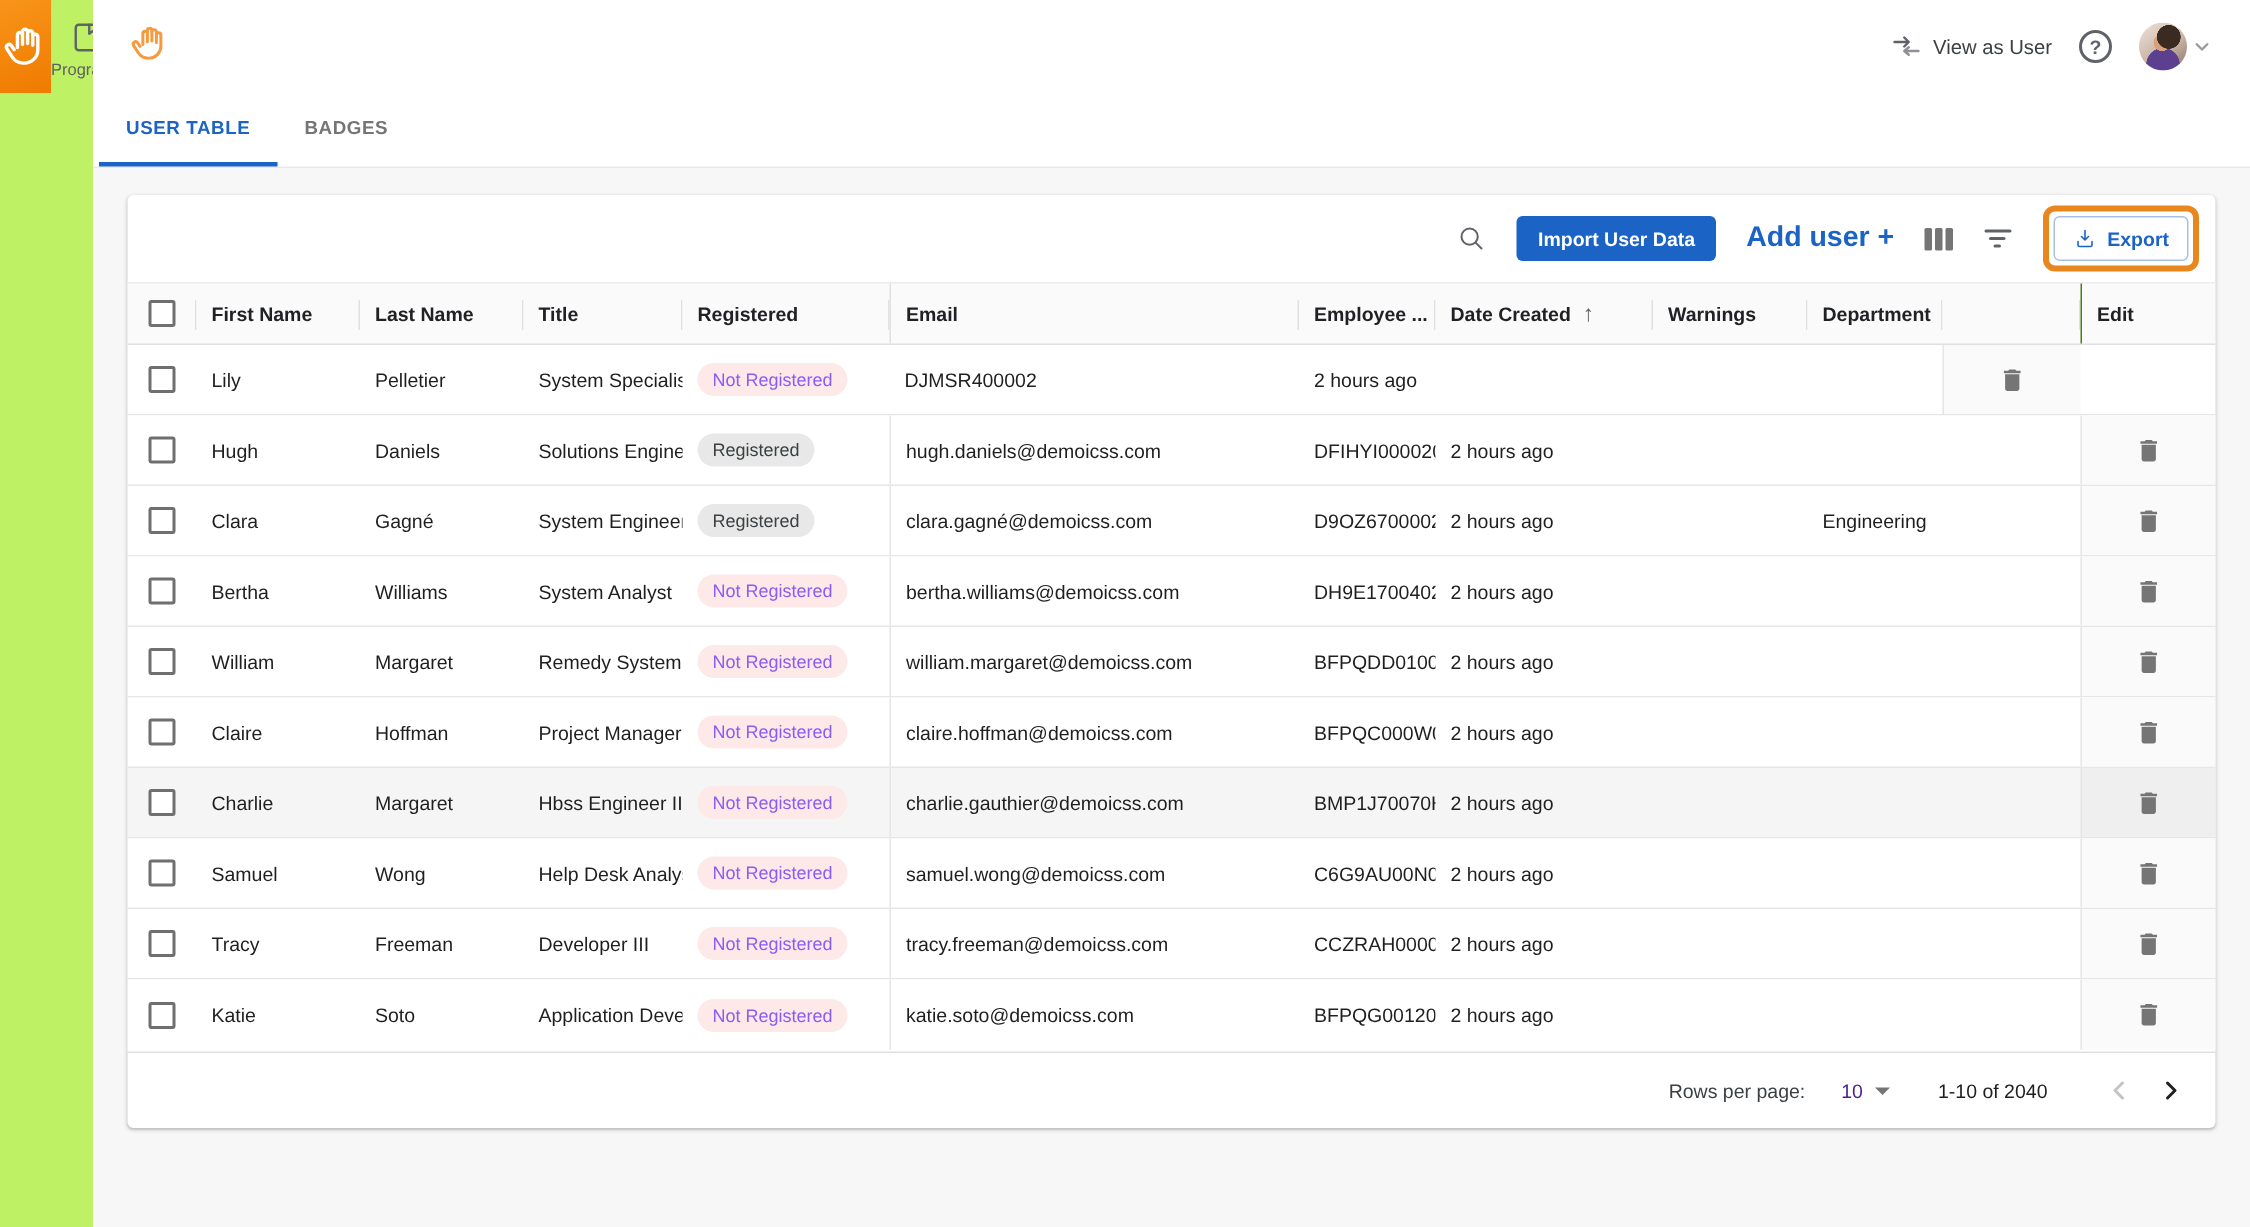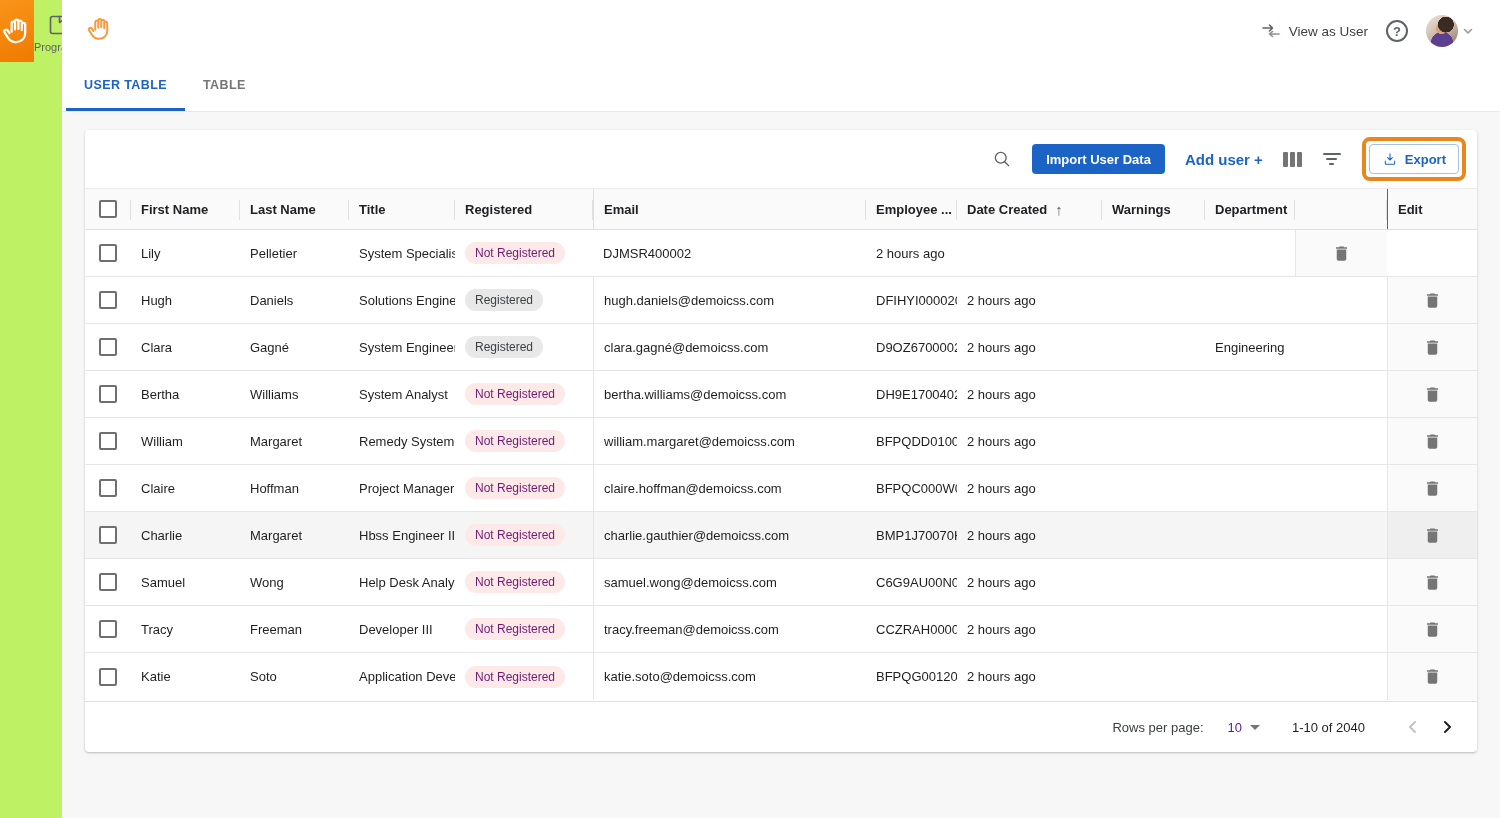--- a/index.html
+++ b/index.html
@@ -42,21 +42,21 @@
   .tab.active { color:#1B63C5; border-bottom-color:#1B63C5; }
   
   .content { flex:1; background:#f7f7f7; padding:18px 0 0 23px; }
   .card { width:1392px; height:622px; background:#fff; border-radius:4px;
     box-shadow:0 1px 3px rgba(0,0,0,.18), 0 1px 1px rgba(0,0,0,.08); display:flex; flex-direction:column; overflow:hidden; }
   
   .card-toolbar { height:58px; display:flex; align-items:center; justify-content:flex-end; gap:20px; padding-right:11px; }
   .search-btn svg { width:20px; height:20px; color:#5f6368; display:block; cursor:pointer; }
   .btn-primary { height:30px; padding:0 14px; background:#1B63C5; border:none; border-radius:4px;
     color:#fff; font-family:inherit; font-size:13px; font-weight:700; cursor:pointer; }
-  .link-btn { color:#1B63C5; font-size:15px; font-weight:700; cursor:pointer; white-space:nowrap; }
+  .link-btn { color:#1B63C5; font-size:19px; font-weight:700; cursor:pointer; white-space:nowrap; }
   .columns-icon { display:flex; gap:2px; cursor:pointer; }
   .columns-icon i { width:5px; height:15px; background:#757575; border-radius:1px; }
   .filter-icon { display:flex; flex-direction:column; align-items:center; gap:3px; cursor:pointer; width:20px; }
   .filter-icon i { height:2px; background:#5f6368; border-radius:1px; display:block; }
   .filter-icon i:nth-child(1){width:18px}.filter-icon i:nth-child(2){width:11px}.filter-icon i:nth-child(3){width:5px}
   .export-highlight { border:4px solid #E8871E; border-radius:8px; padding:3px; }
   .btn-outline { height:30px; padding:0 12px; background:#fff; border:1px solid #a7c0e8; border-radius:4px;
     color:#1B63C5; font-family:inherit; font-size:13px; font-weight:700; cursor:pointer;
     display:flex; align-items:center; gap:7px; }
   .btn-outline svg { width:16px; height:16px; }
@@ -76,21 +76,21 @@
     border-bottom:1px solid #e6e6e6; font-size:13px; color:#1f1f1f; background:#fff; }
   .trow:last-child { border-bottom:none; }
   .trow.hl { background:#f5f5f5; }
   .tcell { padding-left:10px; overflow:hidden; white-space:nowrap; height:100%; display:flex; align-items:center; }
   .tcell.c-check { justify-content:center; padding-left:0; }
   .tcell.c-email { border-left:1px solid #e6e6e6; }
   .tcell.c-edit { border-left:1px solid #e6e6e6; background:#fafafa; justify-content:center; padding-left:0; }
   .trow.hl .tcell.c-edit { background:#efefef; }
   .checkbox { width:18px; height:18px; border:2px solid #6f6f6f; border-radius:2px; background:#fff; cursor:pointer; }
   .pill { display:inline-block; padding:5px 10px; border-radius:13px; font-size:12px; line-height:1; }
-  .pill-red { background:#FDE9E7; color:#701a75; }
+  .pill-red { background:#FDE9E7; color:#8b5cf6; }
   .pill-gray { background:#E8E8E8; color:#3c4043; }
   .trash-btn { background:none; border:none; cursor:pointer; display:flex; }
   .trash-btn svg { width:19px; height:19px; fill:#757575; }
   
   .pagination { margin-top:auto; height:51px; border-top:1px solid #e0e0e0; display:flex; align-items:center;
     justify-content:flex-end; gap:10px; padding-right:18px; font-size:13px; color:#3c4043; }
   .rpp-select { display:flex; align-items:center; gap:8px; margin-left:14px; margin-right:22px; cursor:pointer; color:#4c1d95; }
   .caret-down { width:0; height:0; border-left:5px solid transparent; border-right:5px solid transparent; border-top:5px solid #757575; }
   .range-label { margin-right:26px; color:#1f1f1f; }
   .page-btn { background:none; border:none; cursor:pointer; display:flex; padding:4px; }
@@ -184,21 +184,21 @@
         <div class="avatar"></div>
         <svg width="16" height="16" viewBox="0 0 16 16" class="icon-stroke" style="color:#9a9a9a">
           <path d="M4.5 6.5 L8 10 L11.5 6.5"></path>
         </svg>
       </div>
     </div>
   </header>
 
   <div class="tabbar">
     <div class="tab active">USER TABLE</div>
-    <div class="tab">TABLE</div>
+    <div class="tab">BADGES</div>
   </div>
 
   <div class="content">
     <div class="card">
 
       <div class="card-toolbar">
         <span class="search-btn">
           <svg viewBox="0 0 24 24" class="icon-stroke" stroke-width="2">
               <circle cx="10.5" cy="10.5" r="6.5"></circle>
               <path d="M15.5 15.5 L20 20"></path>

